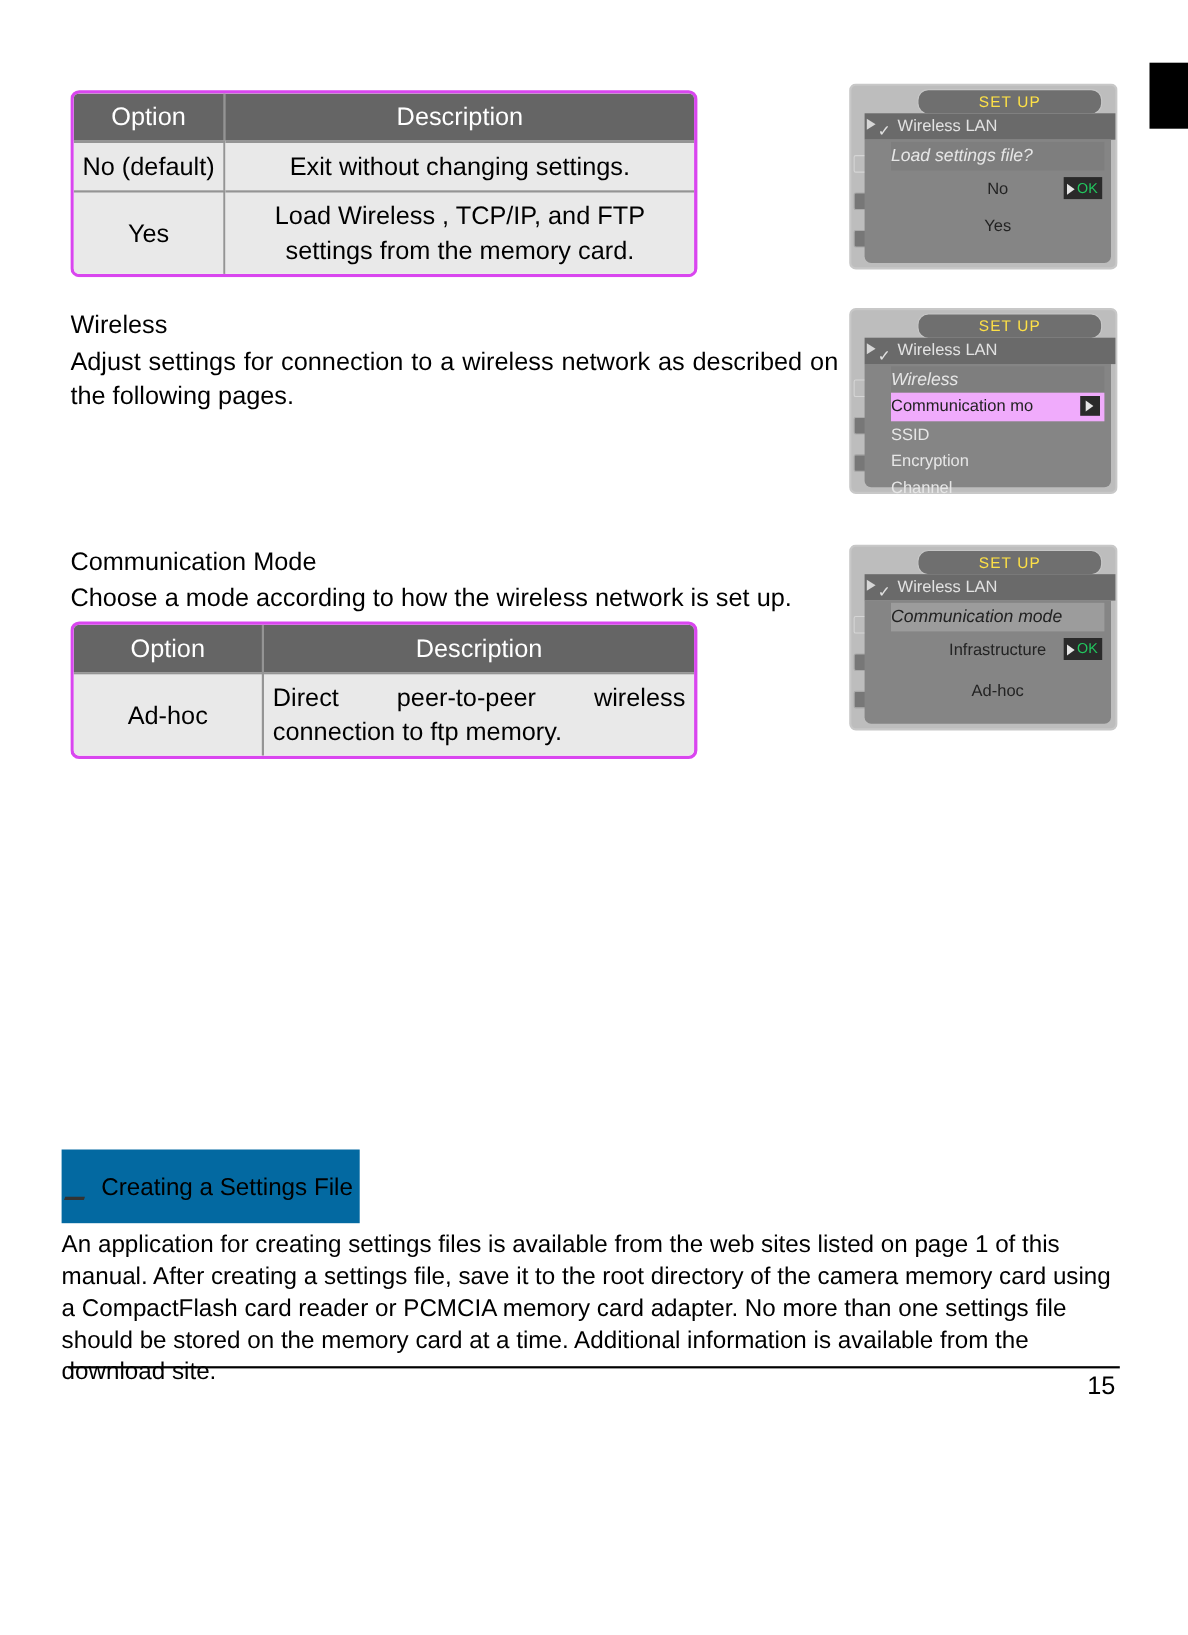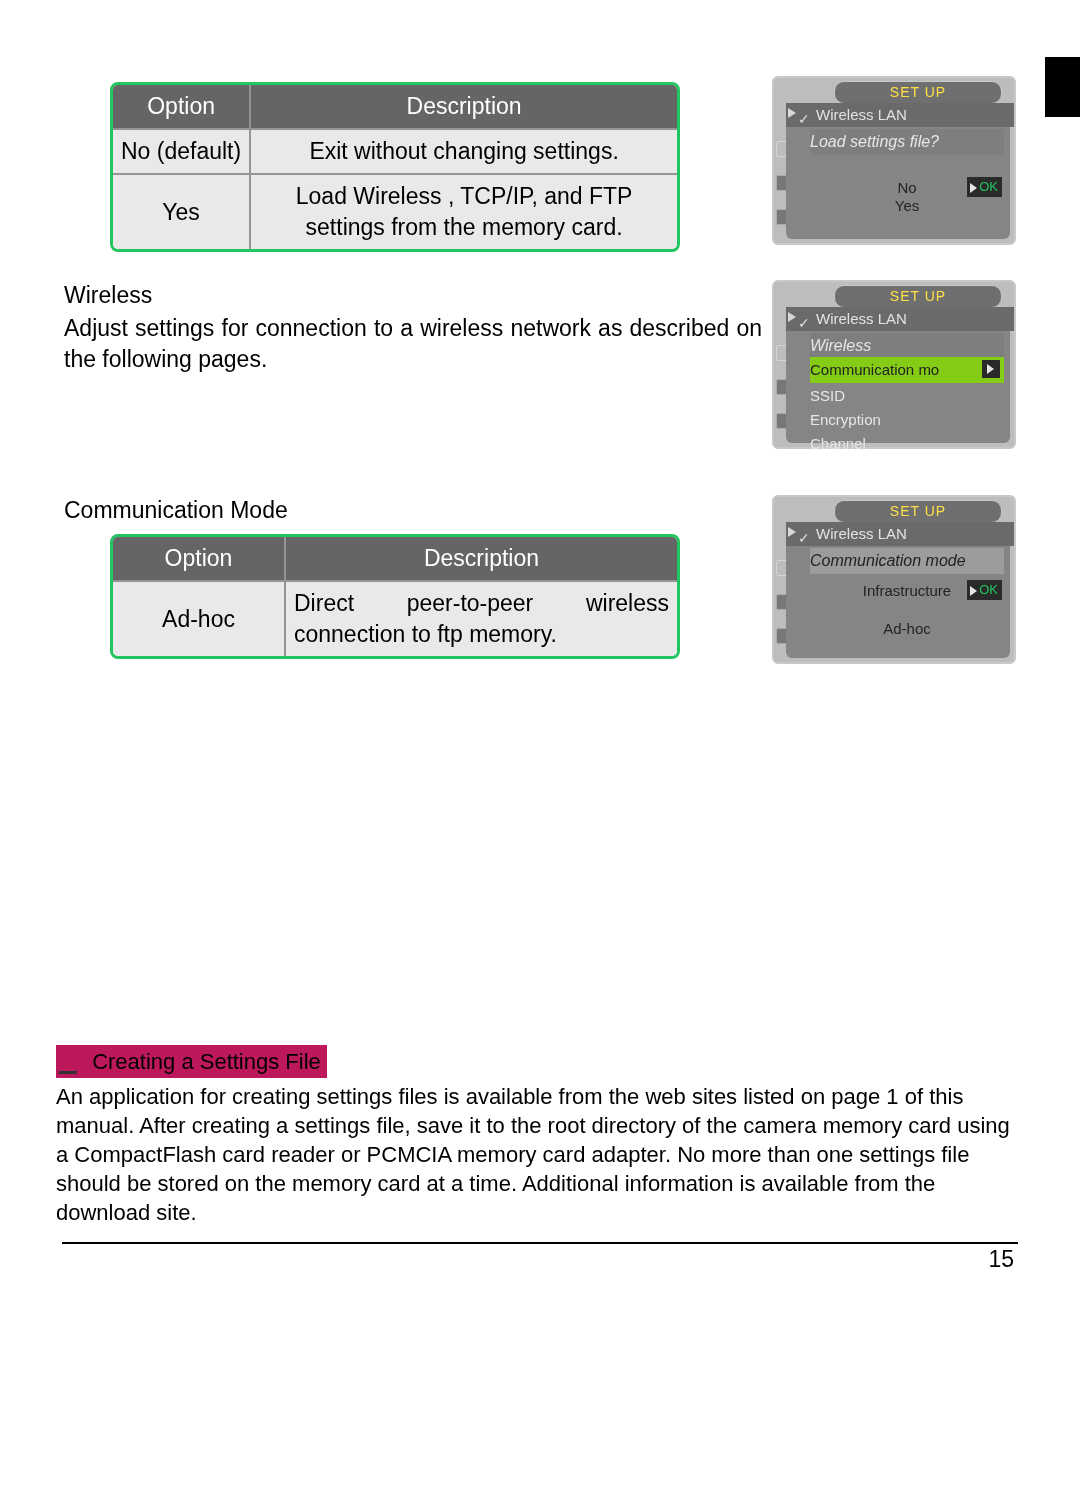--- a/index.html
+++ b/index.html
@@ -7,21 +7,21 @@
   .page{position:relative;width:1080px;height:1486px;margin:0 auto;}
   .black-box{position:absolute;top:57px;right:0;width:35px;height:60px;background:#000;}
   .content{position:absolute;left:64px;top:76px;width:952px;}
   .section{clear:both;margin-bottom:28px;overflow:hidden;}
   .para-wrap{overflow:hidden;}
   .para{text-align:justify;}
   .h{display:block;margin-bottom:2px;}
 
   
   table.opt{border-collapse:separate;border-spacing:0;width:570px;
-    border:3px solid #22c55e;border-radius:8px;overflow:hidden;margin-top:6px;margin-left:46px;}
+    border:3px solid #d946ef;border-radius:8px;overflow:hidden;margin-top:6px;}
   table.opt th,table.opt td{vertical-align:middle;padding:6px 8px;}
   table.opt th{background:#656565;color:#fff;text-align:center;font-weight:normal;
     border-right:2px solid #949494;}
   table.opt th:last-child{border-right:0;}
   table.opt td{background:#e9e9e9;border-top:2px solid #949494;border-right:2px solid #949494;text-align:center;}
   table.opt td:last-child{border-right:0;}
   table.opt td.optcell{text-align:center;white-space:nowrap;}
   table.opt.wide{width:570px;}
 
   
@@ -51,21 +51,21 @@
     background:#2a2a2a;}
   .menu .row .arrow::after{content:"";position:absolute;left:5px;top:4px;width:0;height:0;
     border-left:7px solid #e6e6e6;border-top:5px solid transparent;border-bottom:5px solid transparent;}
   .menu .row.center{text-align:center;}
   .menu .icons{position:absolute;left:0;top:49px;width:22px;bottom:4px;}
   .menu .icons span{display:block;width:14px;height:14px;margin:14px 0 18px 2px;
     border:1px solid #d5d5d5;border-radius:2px;}
   .menu .icons span.b{background:#777;border-color:#aaa;}
 
   .footnote{position:absolute;left:56px;top:1045px;width:960px;font-size:22px;line-height:1.32;}
-  .ftitle{display:inline-block;background:#be185d;padding:2px 6px;margin-bottom:4px;}
+  .ftitle{display:inline-block;background:#0369a1;padding:19px 6px;margin-bottom:4px;}
   .ftitle .pencil{display:inline-block;width:18px;height:18px;margin-right:6px;
     border-bottom:3px solid #333;transform:skewX(-20deg);vertical-align:middle;}
   hr.ft{position:absolute;left:62px;right:62px;top:1230px;border:none;border-top:2px solid #000;}
   .pagenum{position:absolute;right:66px;top:1244px;font-size:23px;}
 </style>
 </head>
 <body>
 
 <div class="page">
   <div class="black-box"></div>
@@ -81,21 +81,21 @@
           <span class="wave">✓</span>
           <span>Wireless LAN</span>
         </div>
         <div class="icons">
             <span></span>
             <span class="b"></span>
             <span class="b"></span>
           </div>
         <div class="body">
           <div class="subtitle">Load settings file?</div>
-          <div class="row center" style="top:48px">
+          <div class="row center" style="top:32px">
             <span>No</span>
             <span class="ok">OK</span>
           </div>
           <div class="row center" style="top:66px">
             <span>Yes</span>
           </div>
         </div>
       </div>
       <table class="opt">
         <tbody>
@@ -123,21 +123,21 @@
           <span class="wave">✓</span>
           <span>Wireless LAN</span>
         </div>
         <div class="icons">
             <span></span>
             <span class="b"></span>
             <span class="b"></span>
           </div>
         <div class="body">
           <div class="subtitle">Wireless</div>
-          <div class="row light" style="top:26px;background:#84cc16;color:#222">
+          <div class="row light" style="top:26px;background:#f0abfc;color:#222">
             <span>Communication mo</span>
             <span class="arrow"></span>
           </div>
           <div class="row light" style="top:52px">
             <span>SSID</span>
           </div>
           <div class="row light" style="top:76px">
             <span>Encryption</span>
           </div>
           <div class="row light" style="top:100px">
@@ -170,20 +170,21 @@
             <span>Infrastructure</span>
             <span class="ok">OK</span>
           </div>
           <div class="row center" style="top:70px">
             <span>Ad-hoc</span>
           </div>
         </div>
       </div>
       <div class="para-wrap">
         <span class="h">Communication Mode</span>
+        <div class="para">Choose a mode according to how the wireless net­work is set up.</div>
       </div>
       <table class="opt wide">
         <tbody>
             <tr>
           <th style="width:155px">Option</th>
           <th>Description</th>
         </tr>
         <tr>
           <td class="optcell">Ad-hoc</td>
           <td style="text-align:justify">Direct peer-to-peer wireless connection to ftp memory.</td>

